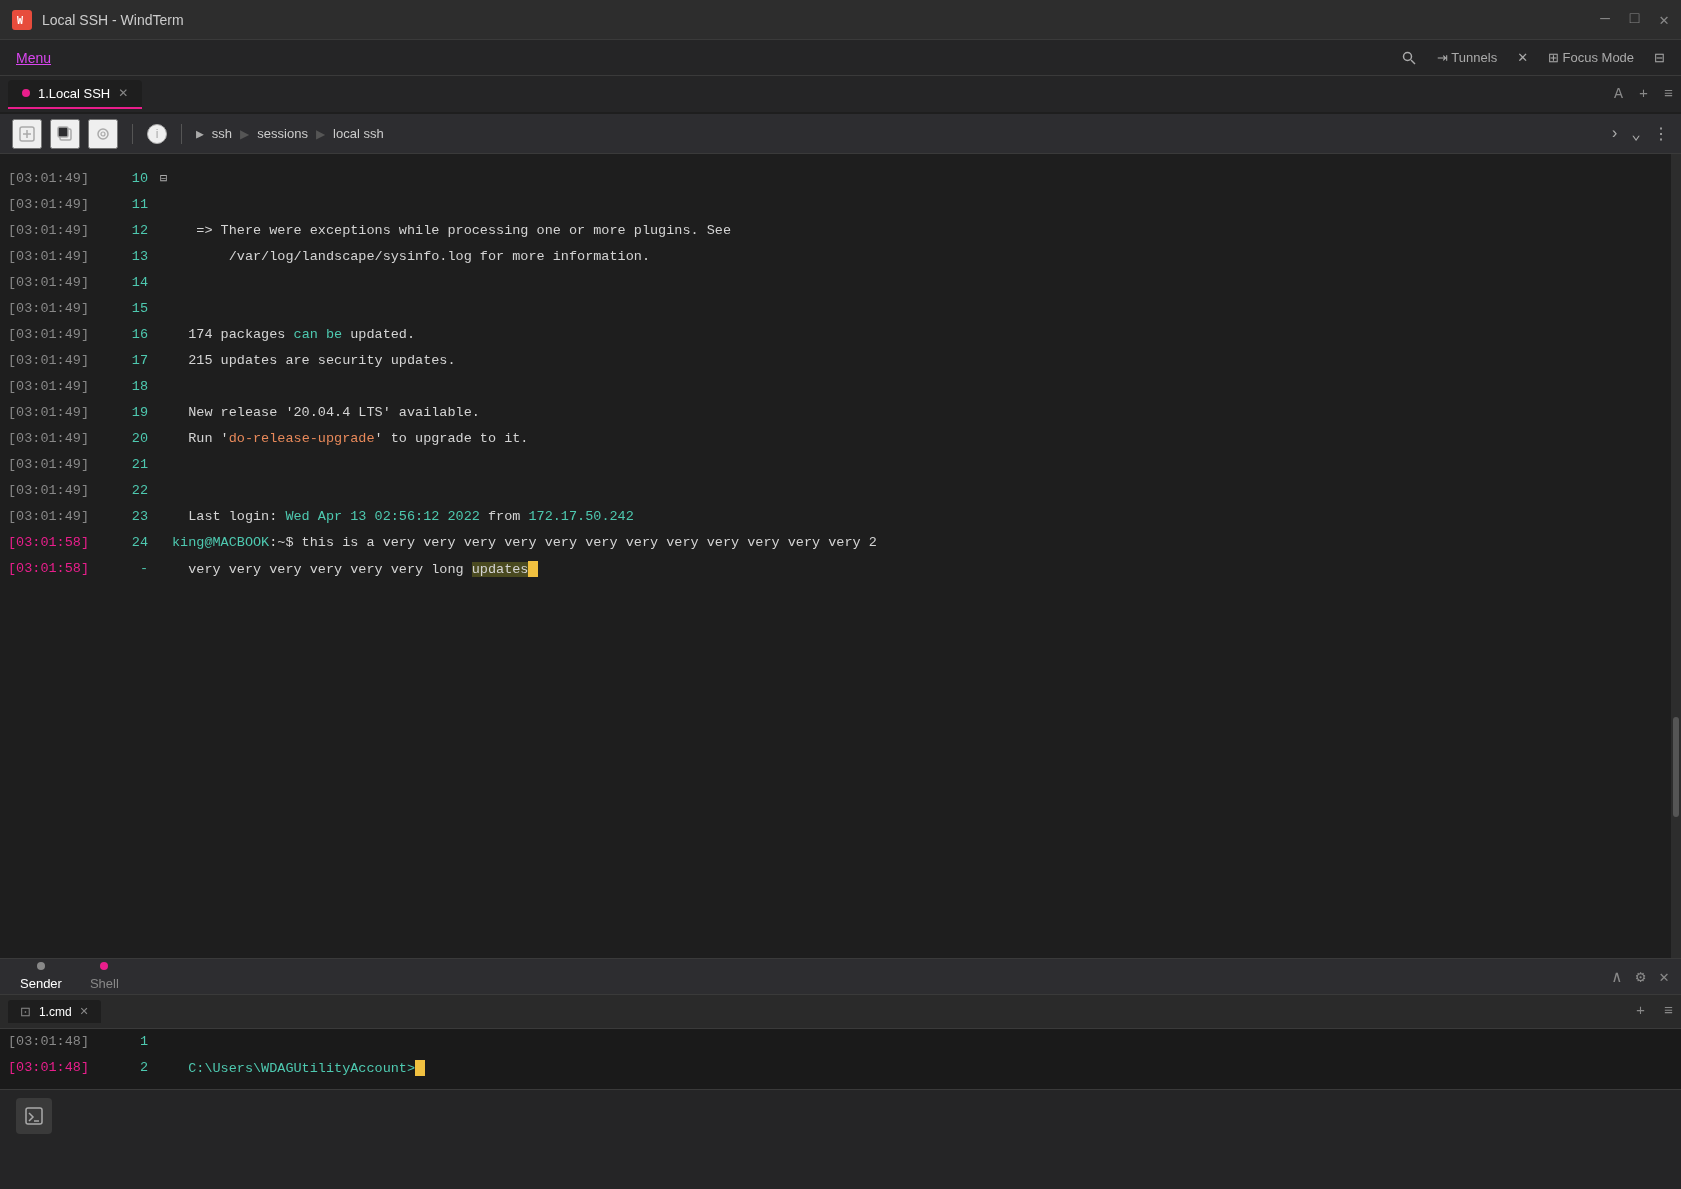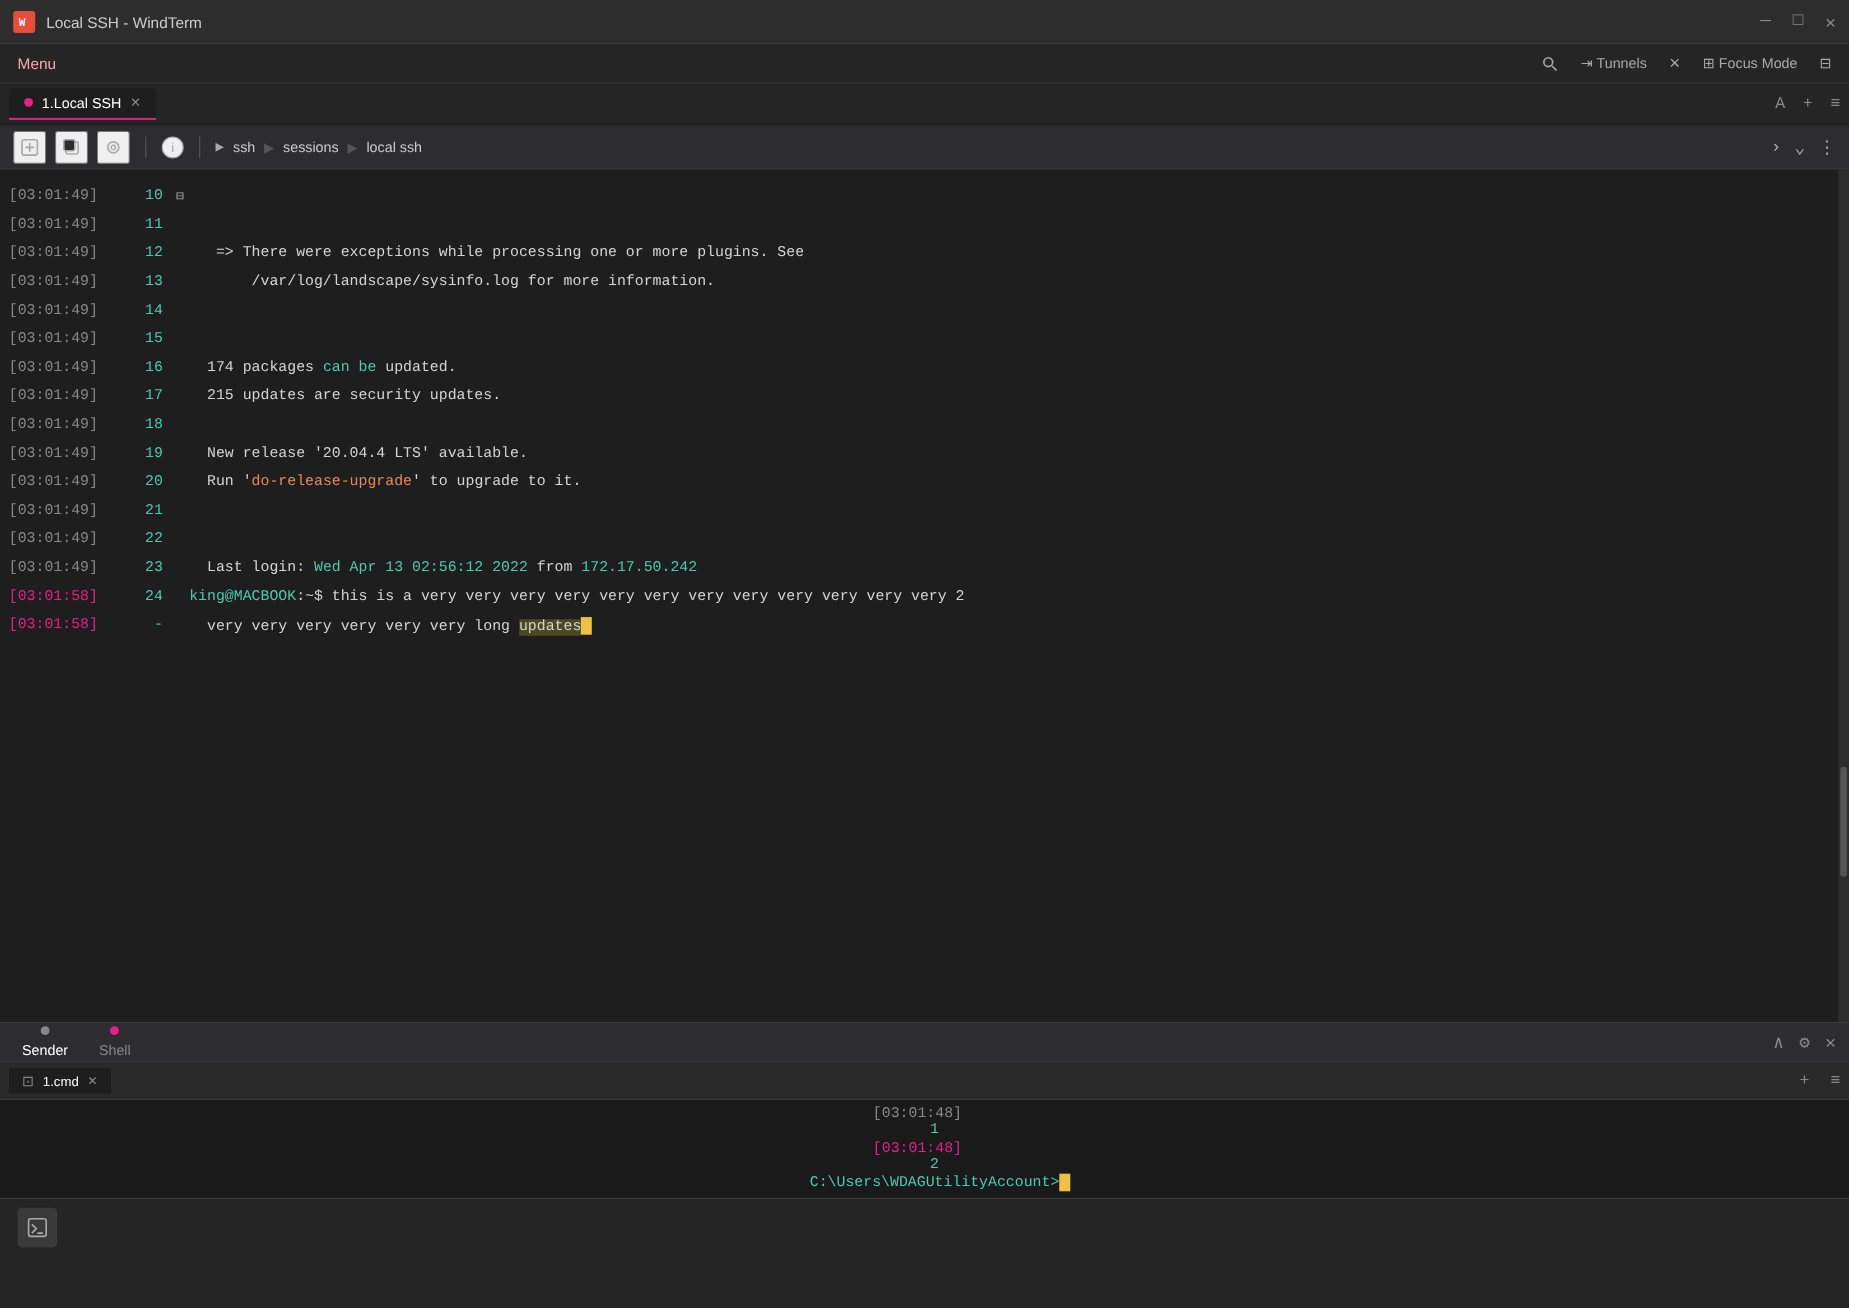--- a/index.html
+++ b/index.html
@@ -58,21 +58,21 @@
       background: #252526;
       height: 36px;
       display: flex;
       align-items: center;
       padding: 0 16px;
       justify-content: space-between;
       border-bottom: 1px solid #3a3a3a;
     }
     #menu-left { display: flex; align-items: center; gap: 24px; }
     #menu-right { display: flex; align-items: center; gap: 20px; color: #aaa; font-size: 13px; font-family: 'Segoe UI', sans-serif; }
-    .menu-item { color: #fca5a5; font-family: 'Segoe UI', sans-serif; font-size: 14px; cursor: pointer; }
+    .menu-item { color: #d946ef; font-family: 'Segoe UI', sans-serif; font-size: 14px; cursor: pointer; text-decoration: underline; }
     .menu-right-item { display: flex; align-items: center; gap: 6px; cursor: pointer; }
 
     
     #tab-bar {
       background: #252526;
       height: 38px;
       display: flex;
       align-items: center;
       padding: 0 8px;
       border-bottom: 2px solid #1e1e1e;
@@ -243,23 +243,22 @@
     .panel-file-close { color: #888; font-size: 11px; }
     #panel-file-tabs-right { margin-left: auto; color: #888; font-size: 15px; }
 
     
     #panel-content {
       background: #1a1a1a;
       padding: 4px 0;
     }
     .panel-line {
       display: flex;
-      align-items: center;
+      align-items: flex-start;
       min-height: 26px;
-      flex-direction: column;
     }
 
     
     #bottom-gray {
       background: #252526;
       height: 100px;
       border-top: 1px solid #3a3a3a;
       display: flex;
       align-items: flex-start;
       padding: 8px 16px;

